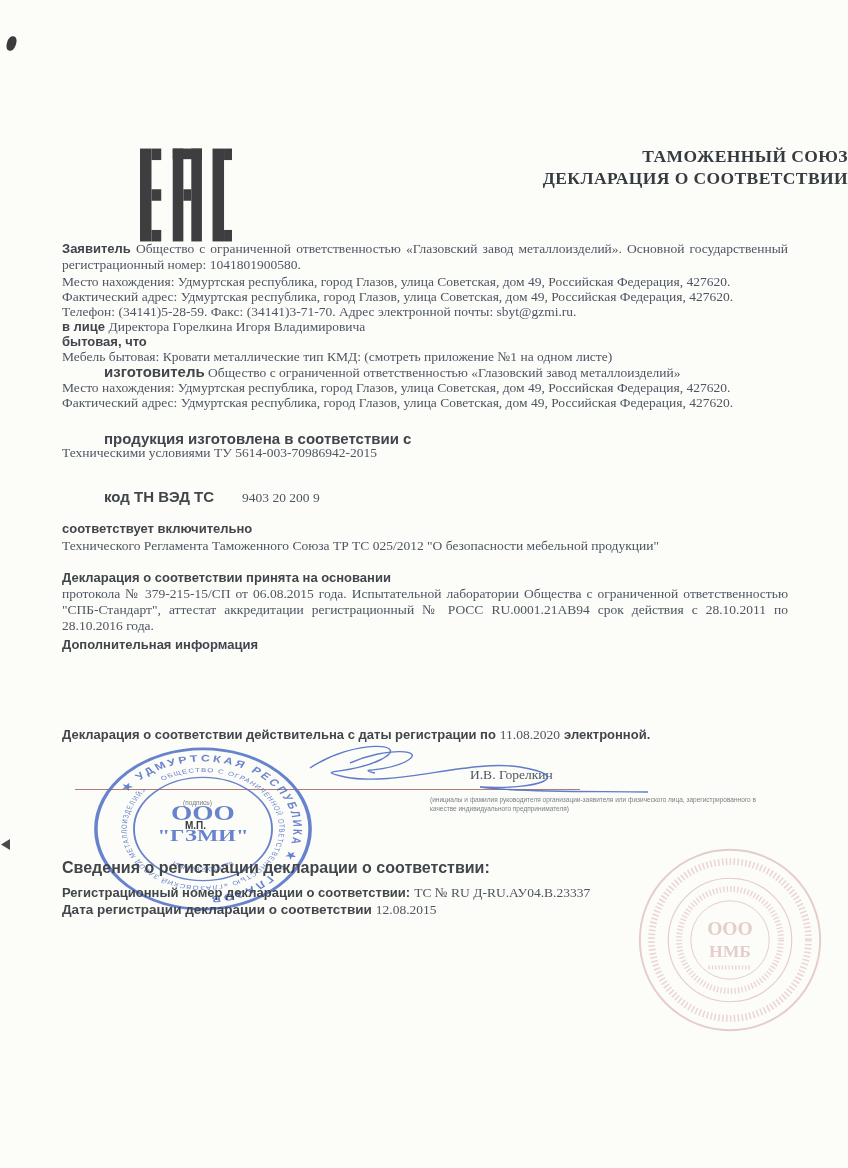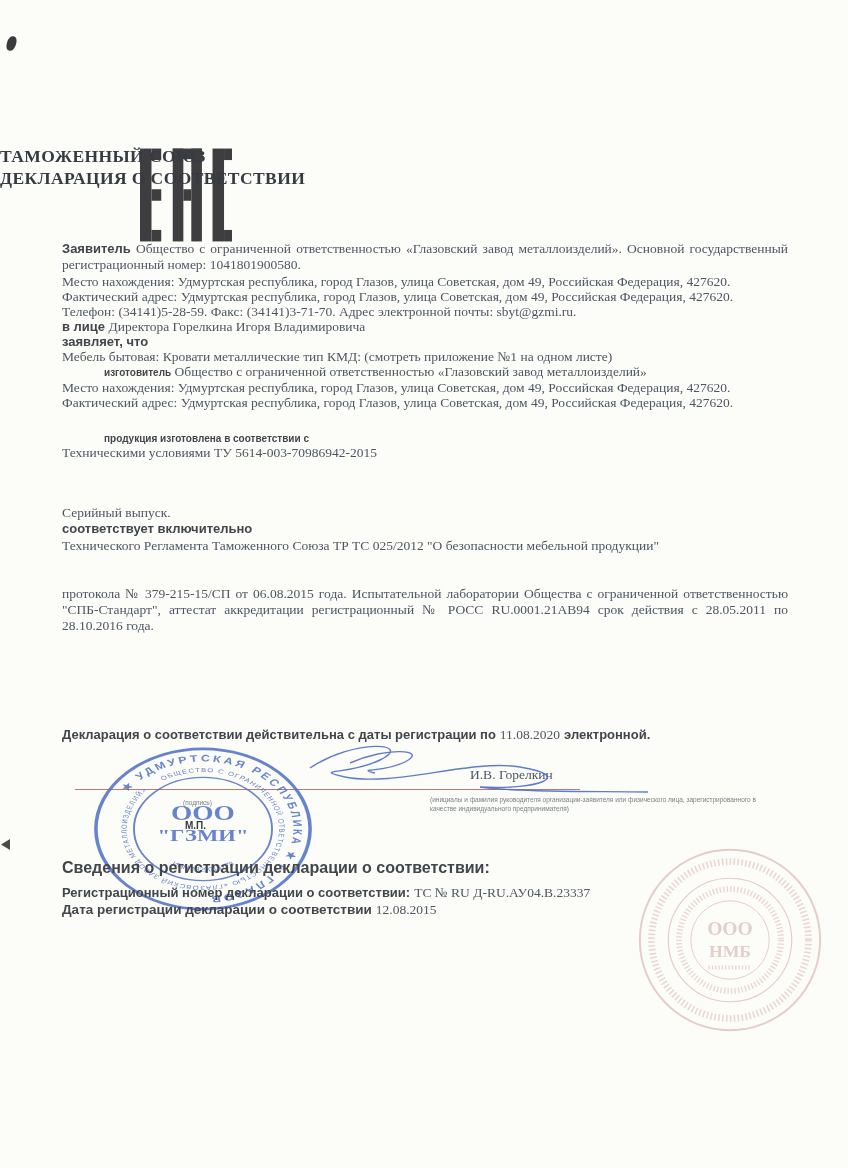--- a/index.html
+++ b/index.html
@@ -1,25 +1,25 @@
 <!DOCTYPE html>
 <html><head>
 <meta charset="utf-8">
 <style>
   html,body{margin:0;padding:0;background:#fff;}
   .page{position:relative;width:848px;height:1168px;background:#fcfcf8;overflow:hidden;
         font-family:"Liberation Serif",serif;}
   .abs{position:absolute;}
   .serif{font-family:"Liberation Serif",serif;font-size:13.5px;color:#4e5663;}
   .lbl{font-family:"Liberation Sans",sans-serif;font-weight:bold;font-size:13px;color:#41464c;}
-  .lbl-sm{font-size:10px;padding-left:42px;}
+  .lbl-sm{font-size:15px;padding-left:42px;}
   p{margin:0;line-height:16.2px;}
   .line{left:62px;right:60px;}
   .just{text-align:justify;}
-  .title{left:0;right:0;text-align:left;font-family:"Liberation Serif",serif;font-weight:bold;
+  .title{left:0;right:0;text-align:right;font-family:"Liberation Serif",serif;font-weight:bold;
          font-size:17.5px;letter-spacing:.4px;color:#363b42;line-height:22px;}
   .tiny{font-family:"Liberation Sans",sans-serif;font-size:6.5px;color:#7a8288;line-height:8.5px;}
   .sig-line{height:1px;background:#a3655c;opacity:.85;}
   .artifact1{left:7px;top:36px;width:9px;height:15px;background:#3b3b3b;
              border-radius:50% 40% 50% 40%;transform:rotate(15deg);}
   .artifact2{left:1px;top:839px;width:9px;height:11px;background:#4a4a4a;
              clip-path:polygon(0 50%,100% 0,100% 100%);}
   svg text{font-family:"Liberation Sans",sans-serif;}
   svg .cser{font-family:"Liberation Serif",serif;}
 </style>
@@ -50,34 +50,36 @@
   <div class="abs title" style="top:145px">
     <div>ТАМОЖЕННЫЙ СОЮЗ</div>
     <div>ДЕКЛАРАЦИЯ О СООТВЕТСТВИИ</div>
   </div>
 
   <p class="abs line just serif" style="top:241px"><span class="lbl">Заявитель</span> <span>Общество с ограниченной ответственностью «Глазовский завод металлоизделий».  Основной государственный регистрационный номер: 1041801900580.</span></p>
   <p class="abs line serif" style="top:274px">Место нахождения: Удмуртская республика, город Глазов, улица Советская, дом 49, Российская Федерация, 427620.</p>
   <p class="abs line serif" style="top:289px">Фактический адрес: Удмуртская республика, город Глазов, улица Советская, дом 49, Российская Федерация, 427620.</p>
   <p class="abs line serif" style="top:304px">Телефон: (34141)5-28-59. Факс: (34141)3-71-70. Адрес электронной почты: sbyt@gzmi.ru.</p>
   <p class="abs line serif" style="top:319px"><span class="lbl">в лице</span> <span>Директора Горелкина Игоря Владимировича</span></p>
-  <p class="abs line lbl" style="top:334px">заявляет, что</p>
+  <p class="abs line lbl" style="top:334px">бытовая, что</p>
   <p class="abs line serif" style="top:349px">Мебель бытовая: Кровати металлические тип КМД: (смотреть приложение №1 на одном листе)</p>
   <p class="abs line serif" style="top:364px"><span class="lbl lbl-sm">изготовитель</span> <span>Общество с ограниченной ответственностью «Глазовский завод металлоизделий»</span></p>
   <p class="abs line serif" style="top:380px">Место нахождения: Удмуртская республика, город Глазов, улица Советская, дом 49, Российская Федерация, 427620.</p>
   <p class="abs line serif" style="top:395px">Фактический адрес: Удмуртская республика, город Глазов, улица Советская, дом 49, Российская Федерация, 427620.</p>
 
   <p class="abs line lbl lbl-sm" style="top:431px">продукция изготовлена в соответствии с</p>
   <p class="abs line serif" style="top:445px">Техническими условиями ТУ 5614-003-70986942-2015</p>
 
-  <p class="abs line serif" style="top:505px">Серийный выпуск.</p>
+  <p class="abs line" style="top:489px"><span class="lbl lbl-sm" style="display:inline-block;width:138px">код ТН ВЭД ТС</span><span class="serif">9403 20 200 9</span></p>
   <p class="abs line lbl" style="top:521px">соответствует включительно</p>
   <p class="abs line serif" style="top:538px">Технического Регламента Таможенного Союза ТР ТС 025/2012 "О безопасности мебельной продукции"</p>
 
-  <p class="abs line just serif" style="top:586px">протокола № 379-215-15/СП от 06.08.2015 года. Испытательной лаборатории Общества с ограниченной ответственностью "СПБ-Стандарт", аттестат аккредитации регистрационный № РОСС RU.0001.21АВ94 срок действия с 28.05.2011 по 28.10.2016 года.</p>
+  <p class="abs line lbl" style="top:570px">Декларация о соответствии принята на основании</p>
+  <p class="abs line just serif" style="top:586px">протокола № 379-215-15/СП от 06.08.2015 года. Испытательной лаборатории Общества с ограниченной ответственностью "СПБ-Стандарт", аттестат аккредитации регистрационный № РОСС RU.0001.21АВ94 срок действия с 28.10.2011 по 28.10.2016 года.</p>
+  <p class="abs line lbl" style="top:637px">Дополнительная информация</p>
 
   <p class="abs line" style="top:726px"><span class="lbl">Декларация о соответствии действительна с даты регистрации по</span> <span class="serif">11.08.2020</span> <span class="lbl">электронной.</span></p>
 
   <div class="abs sig-line" style="left:75px;top:789px;width:505px"></div>
   <p class="abs serif" style="left:470px;top:767px">И.В. Горелкин</p>
   <p class="abs tiny" style="left:430px;top:796px;width:345px">(инициалы и фамилия руководителя организации-заявителя или физического лица, зарегистрированного в качестве индивидуального предпринимателя)</p>
   <p class="abs tiny" style="left:183px;top:799px">(подпись)</p>
   <p class="abs lbl" style="left:185px;top:818px;font-size:10px;color:#35393e">М.П.</p>
 
   <svg class="abs" style="left:84px;top:740px;width:238px;height:178px;opacity:.85" viewBox="0 0 200 200" preserveAspectRatio="none">

